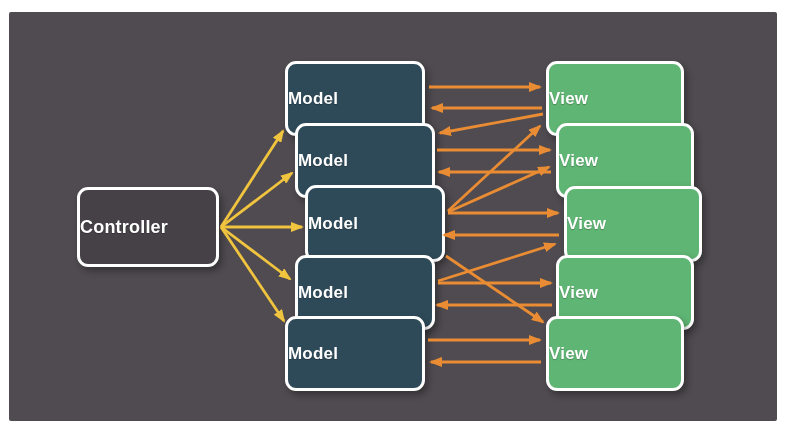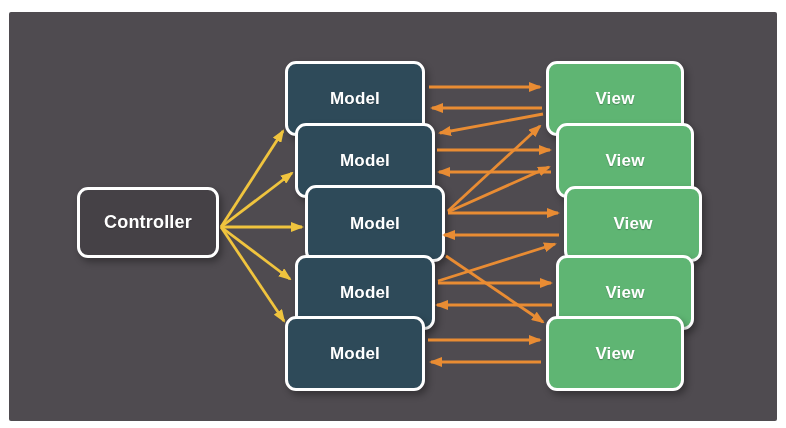--- a/index.html
+++ b/index.html
@@ -9,36 +9,36 @@
     font-family:"Liberation Sans","DejaVu Sans",sans-serif;
   }
   #page{position:relative;width:786px;height:428px;background:#ffffff;}
   #slide{
     position:absolute;left:9px;top:12px;width:768px;height:409px;
     background:#4f4b50;border-radius:2px;
   }
   .node{
     position:absolute;box-sizing:border-box;
     border:3.5px solid #ffffff;border-radius:11px;
-    display:flex;align-items:center;justify-content:center;
+    display:flex;align-items:center;
     box-shadow:3px 4px 7px rgba(0,0,0,0.33);
   }
   .node .label{
     color:#ffffff;font-weight:bold;font-size:17px;letter-spacing:0.2px;
     text-shadow:0 1px 1px rgba(0,0,0,0.25);
   }
   .node.controller .label{font-size:18px;}
   #edges{position:absolute;left:0;top:0;width:786px;height:428px;z-index:40;pointer-events:none;}
 </style>
 </head>
 <body>
 
 <div id="page">
   <div id="slide" style="background: rgb(79, 75, 80);">
-      <div class="node controller" style="left: 68px; top: 175px; width: 142px; height: 71px; background: rgb(69, 65, 70); z-index: 5;">
+      <div class="node controller" style="left: 68px; top: 175px; width: 142px; height: 80px; background: rgb(69, 65, 70); z-index: 5;">
         <span class="label">Controller</span>
       </div>
       <div class="node model" style="left: 276px; top: 49px; width: 140px; height: 75px; background: rgb(46, 74, 89); z-index: 10;">
         <span class="label">Model</span>
       </div>
       <div class="node model" style="left: 286px; top: 111px; width: 140px; height: 75px; background: rgb(46, 74, 89); z-index: 11;">
         <span class="label">Model</span>
       </div>
       <div class="node model" style="left: 296px; top: 173px; width: 140px; height: 77px; background: rgb(46, 74, 89); z-index: 12;">
         <span class="label">Model</span>

